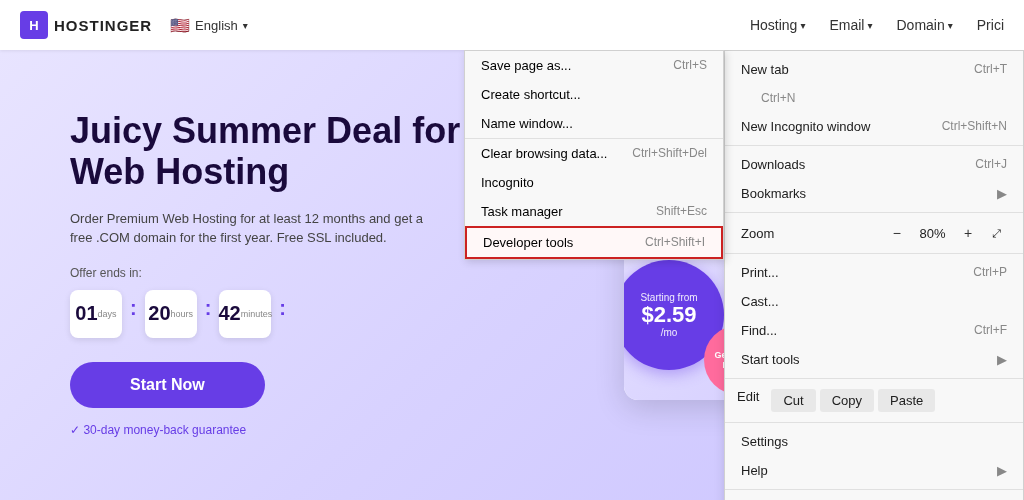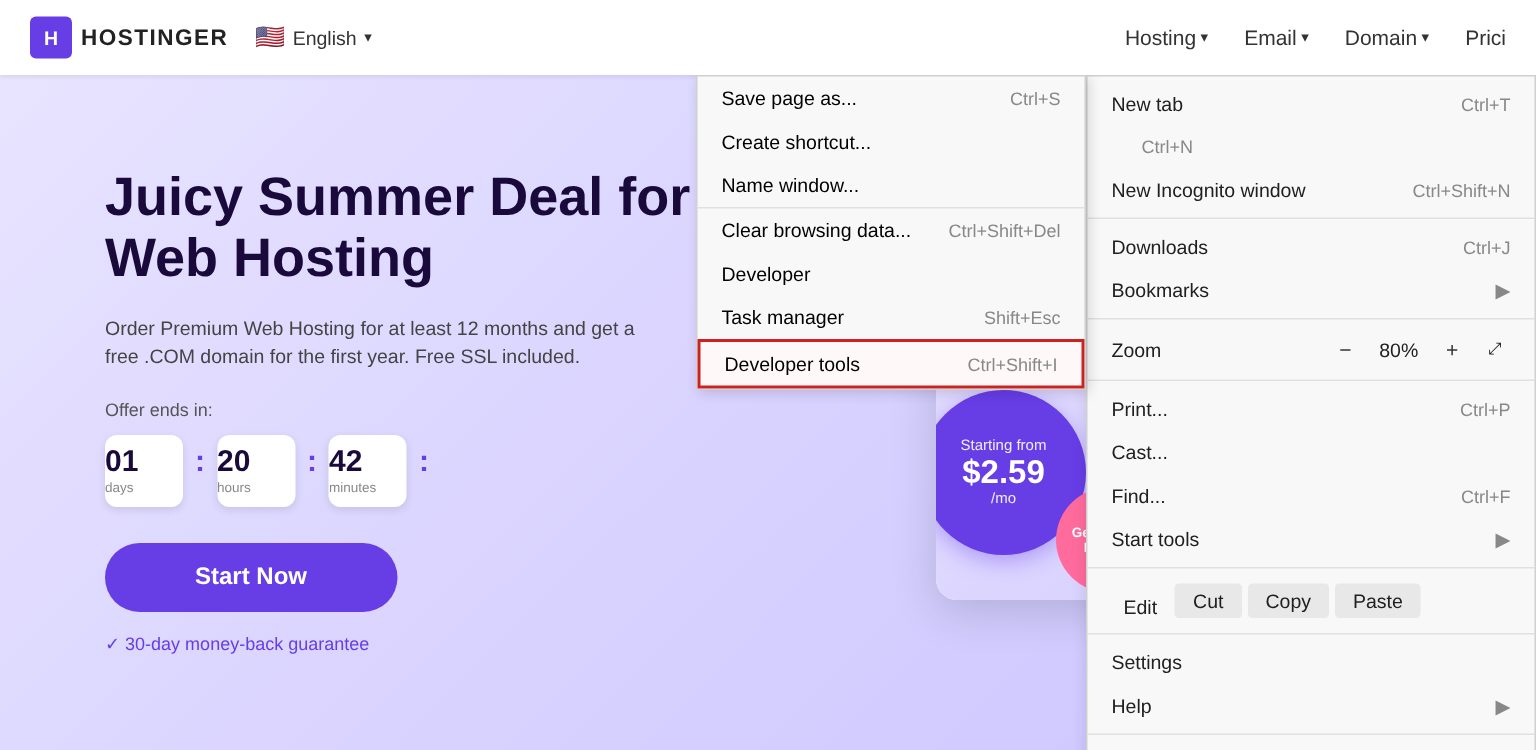--- a/index.html
+++ b/index.html
@@ -23,21 +23,21 @@
     
     .hero { position: relative; width: 100%; height: 450px; background: linear-gradient(135deg, #e8e4ff 0%, #d8d2ff 50%, #cbc4ff 100%); overflow: hidden; }
 
     .hero-content { position: absolute; left: 70px; top: 60px; max-width: 420px; }
     .hero-title { font-size: 36px; font-weight: 900; color: #1a0a3c; line-height: 1.15; margin-bottom: 16px; }
     .hero-desc { font-size: 13px; color: #444; line-height: 1.5; margin-bottom: 18px; max-width: 370px; }
     .offer-label { font-size: 12px; color: #555; margin-bottom: 10px; }
 
     
     .countdown { display: flex; align-items: center; gap: 8px; margin-bottom: 24px; }
-    .count-box { background: #fff; border-radius: 8px; width: 52px; height: 48px; display: flex; flex-direction: column; align-items: flex-start; justify-content: center; box-shadow: 0 2px 6px rgba(0,0,0,0.1); }
+    .count-box { background: #fff; border-radius: 8px; width: 52px; height: 48px; display: flex; align-items: center; justify-content: center; box-shadow: 0 2px 6px rgba(0,0,0,0.1); }
     .count-num { font-size: 20px; font-weight: 700; color: #1a0a3c; }
     .count-label { font-size: 9px; color: #888; }
     .count-sep { font-size: 20px; font-weight: 700; color: #673de6; margin-bottom: 10px; }
 
     .start-btn {
       background: #673de6; color: #fff; border: none; border-radius: 30px;
       padding: 14px 60px; font-size: 16px; font-weight: 700; cursor: pointer;
       display: block; margin-bottom: 12px;
     }
     .money-back { font-size: 12px; color: #673de6; }
@@ -90,40 +90,40 @@
       position: absolute; top: 0; right: 0;
       width: 300px; height: 500px;
       background: #f8f8f8; border: 1px solid #d0d0d0;
       box-shadow: 3px 3px 12px rgba(0,0,0,0.2);
       font-size: 13px; color: #202020;
       pointer-events: all;
     }
     .menu-section { padding: 4px 0; border-bottom: 1px solid #e0e0e0; }
     .menu-section:last-child { border-bottom: none; }
     .menu-item {
-      display: flex; align-items: flex-end; justify-content: space-between;
+      display: flex; align-items: flex-start; justify-content: space-between;
       padding: 7px 16px; cursor: pointer; white-space: nowrap;
     }
     .menu-item.highlighted { border: 2px solid #e03030; background: #fff8f8; }
     .menu-label { flex: 1; }
     .menu-shortcut { color: #888; font-size: 12px; margin-left: 20px; }
     .menu-arrow { color: #888; margin-left: 8px; }
 
     
     .zoom-row {
       display: flex; align-items: center; padding: 6px 16px; gap: 8px;
     }
     .zoom-label { flex: 1; font-size: 13px; }
     .zoom-btn { background: none; border: none; cursor: pointer; font-size: 14px; color: #333; padding: 2px 6px; border-radius: 3px; }
     .zoom-value { font-size: 13px; min-width: 35px; text-align: center; }
     .zoom-expand { font-size: 11px; padding: 2px 6px; cursor: pointer; }
 
     
     .edit-row {
-      display: flex; align-items: flex-end; padding: 6px 24px; gap: 4px;
+      display: flex; align-items: flex-start; padding: 6px 12px; gap: 4px;
     }
     .edit-label { font-size: 13px; margin-right: 8px; }
     .edit-btn {
       background: #e8e8e8; border: none; cursor: pointer;
       padding: 4px 12px; border-radius: 3px; font-size: 13px; color: #202020;
     }
   </style>
 </head>
 <body>
 
@@ -318,21 +318,21 @@
       </div>
       <div class="menu-item">
         <span class="menu-label">Name window...</span>
       </div>
       <div style="border-top:1px solid #e0e0e0;"></div>
       <div class="menu-item">
         <span class="menu-label">Clear browsing data...</span>
         <span class="menu-shortcut">Ctrl+Shift+Del</span>
       </div>
       <div class="menu-item">
-        <span class="menu-label">Developer</span>
+        <span class="menu-label">Incognito</span>
       </div>
       <div class="menu-item">
         <span class="menu-label">Task manager</span>
         <span class="menu-shortcut">Shift+Esc</span>
       </div>
       <div class="menu-item highlighted" style="border:2px solid #cc2222;">
         <span class="menu-label">Developer tools</span>
         <span class="menu-shortcut">Ctrl+Shift+I</span>
       </div>
     </div>

